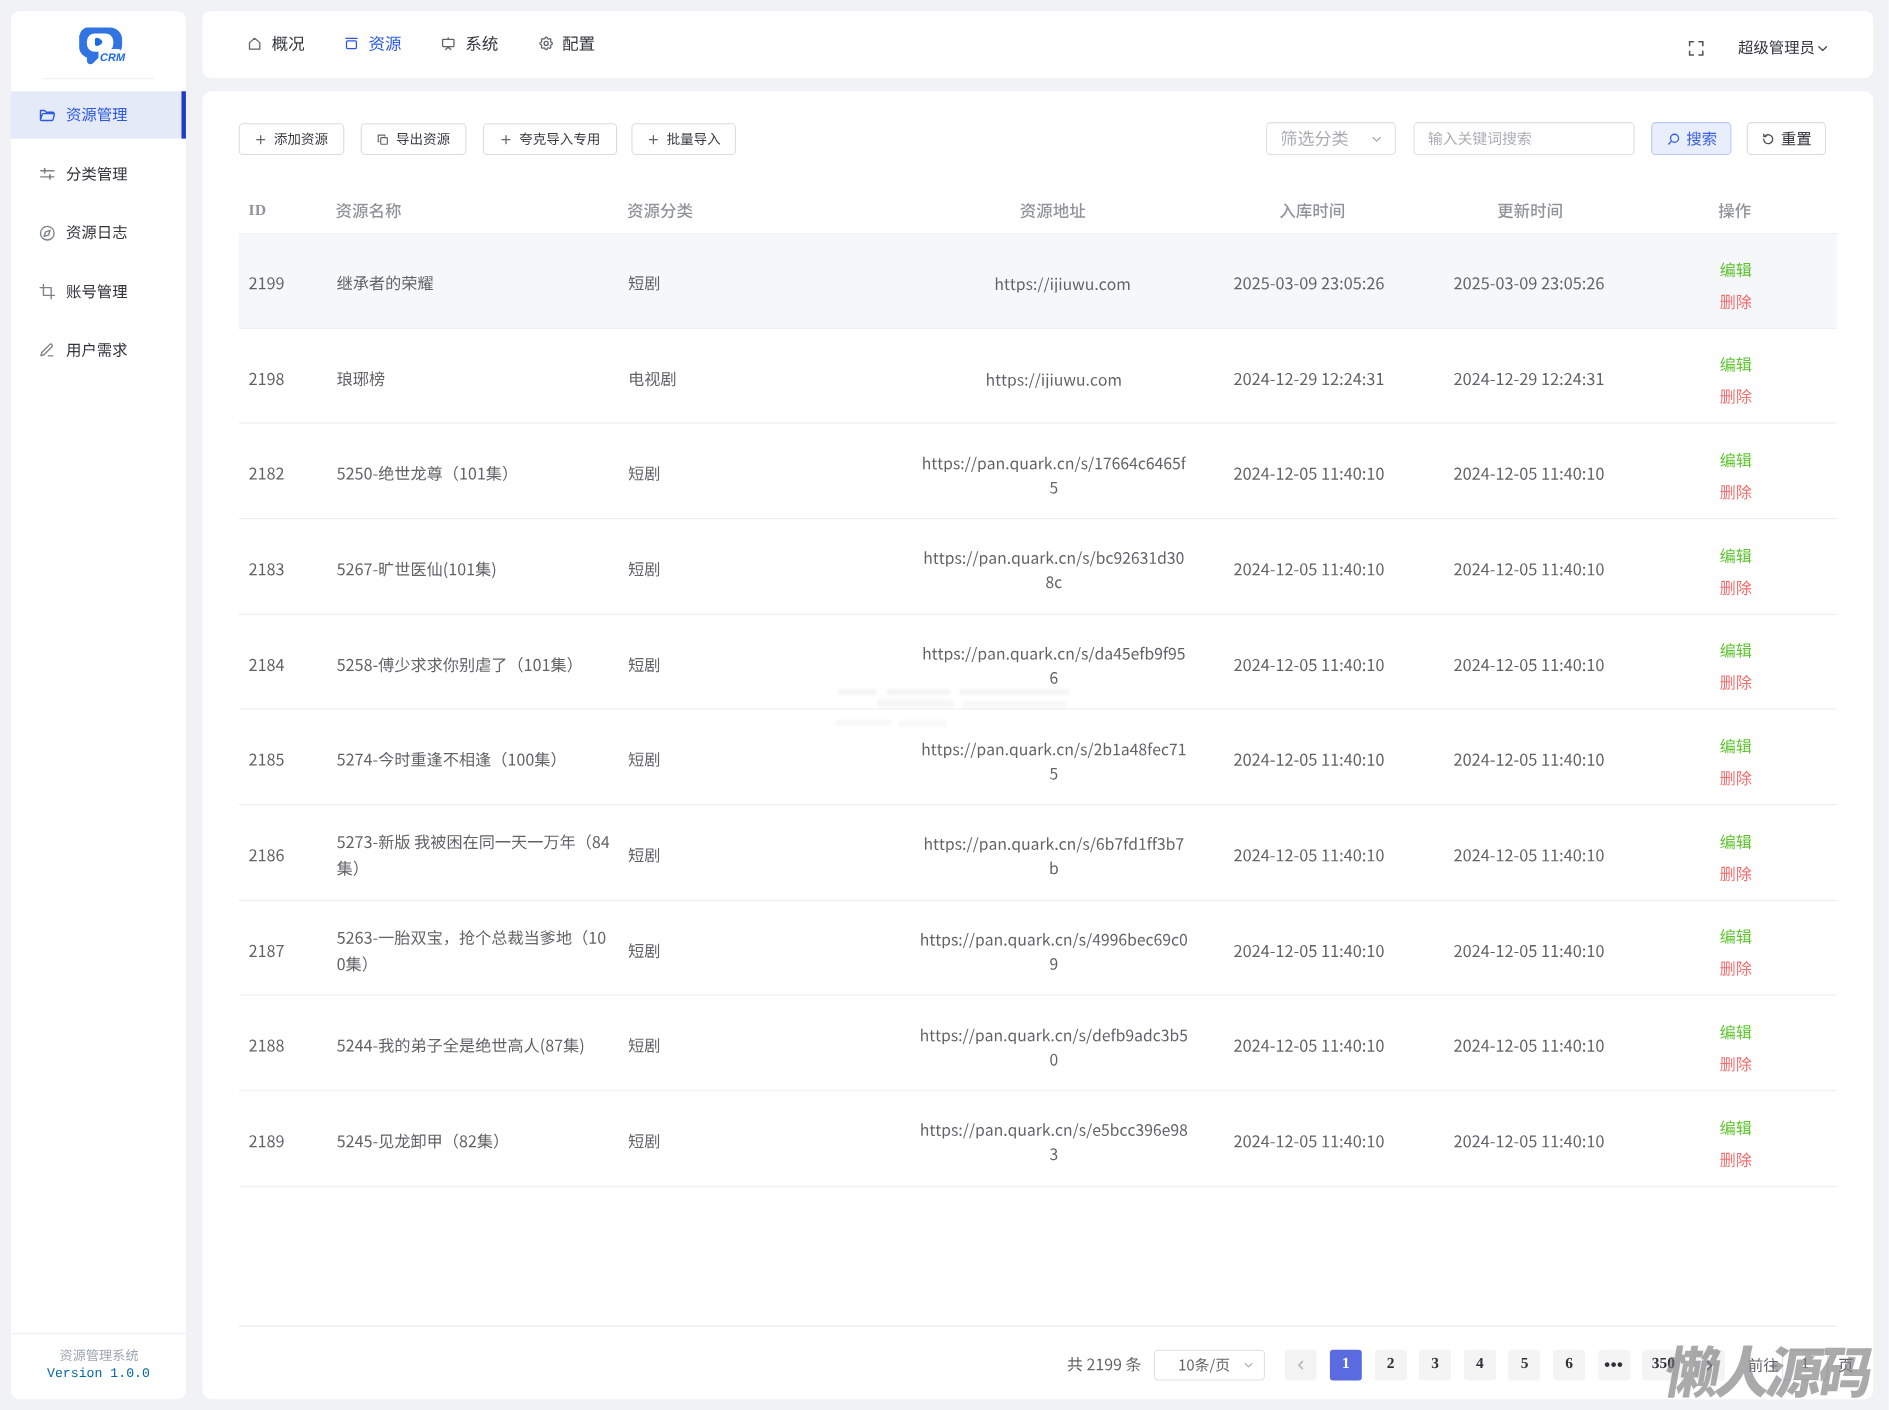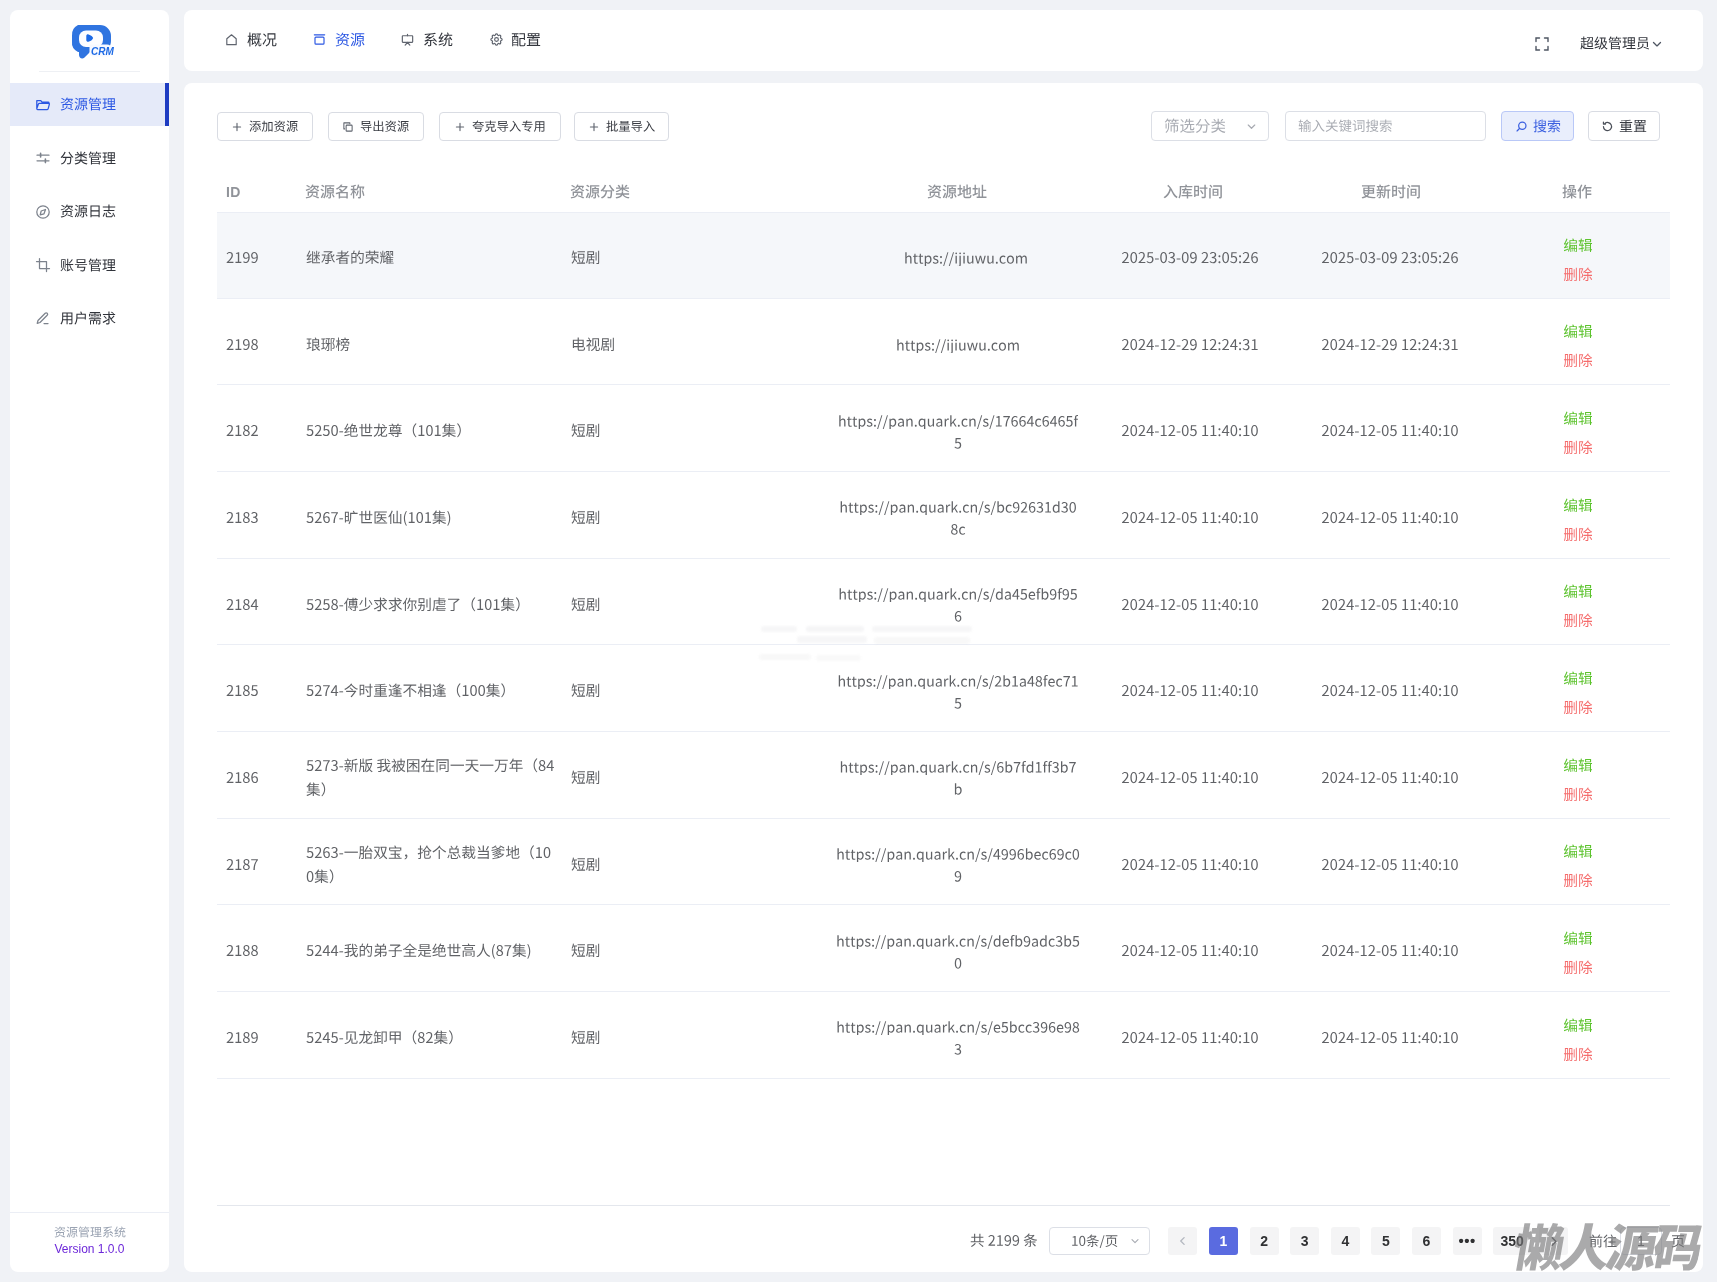--- a/index.html
+++ b/index.html
@@ -1,19 +1,19 @@
 <!DOCTYPE html>
 <html><head><meta charset="utf-8"><style>
 *{margin:0;padding:0;box-sizing:border-box}
 html,body{width:1717px;height:1282px}
 body{background:#f0f2f6;font-family:'Liberation Sans',sans-serif;position:relative;overflow:hidden}
 .a{position:absolute}
 .fx{display:flex;align-items:center}
 .fxc{display:flex;align-items:center;justify-content:center}
-.lat{font-family:Liberation Sans, sans-serif}
+.lat{font-family:Liberation Serif, serif}
 svg{display:block}
 .fx svg,.fxc svg{display:inline-block;flex:none}
 </style></head><body>
 <svg width="0" height="0" style="position:absolute">
     <defs>
       <path id="g0" d="M85 752C158 725 249 678 294 643L334 701C287 736 195 779 123 804ZM49 495 71 426C151 453 254 486 351 519L339 585C231 550 123 516 49 495ZM182 372V93H256V302H752V100H830V372ZM473 273C444 107 367 19 50 -20C62 -36 78 -64 83 -82C421 -34 513 73 547 273ZM516 75C641 34 807 -32 891 -76L935 -14C848 30 681 92 557 130ZM484 836C458 766 407 682 325 621C342 612 366 590 378 574C421 609 455 648 484 689H602C571 584 505 492 326 444C340 432 359 407 366 390C504 431 584 497 632 578C695 493 792 428 904 397C914 416 934 442 949 456C825 483 716 550 661 636C667 653 673 671 678 689H827C812 656 795 623 781 600L846 581C871 620 901 681 927 736L872 751L860 747H519C534 773 546 800 556 826Z"></path>
       <path id="g1" d="M537 407H843V319H537ZM537 549H843V463H537ZM505 205C475 138 431 68 385 19C402 9 431 -9 445 -20C489 32 539 113 572 186ZM788 188C828 124 876 40 898 -10L967 21C943 69 893 152 853 213ZM87 777C142 742 217 693 254 662L299 722C260 751 185 797 131 829ZM38 507C94 476 169 428 207 400L251 460C212 488 136 531 81 560ZM59 -24 126 -66C174 28 230 152 271 258L211 300C166 186 103 54 59 -24ZM338 791V517C338 352 327 125 214 -36C231 -44 263 -63 276 -76C395 92 411 342 411 517V723H951V791ZM650 709C644 680 632 639 621 607H469V261H649V0C649 -11 645 -15 633 -16C620 -16 576 -16 529 -15C538 -34 547 -61 550 -79C616 -80 660 -80 687 -69C714 -58 721 -39 721 -2V261H913V607H694C707 633 720 663 733 692Z"></path>
       <path id="g2" d="M211 438V-81H287V-47H771V-79H845V168H287V237H792V438ZM771 12H287V109H771ZM440 623C451 603 462 580 471 559H101V394H174V500H839V394H915V559H548C539 584 522 614 507 637ZM287 380H719V294H287ZM167 844C142 757 98 672 43 616C62 607 93 590 108 580C137 613 164 656 189 703H258C280 666 302 621 311 592L375 614C367 638 350 672 331 703H484V758H214C224 782 233 806 240 830ZM590 842C572 769 537 699 492 651C510 642 541 626 554 616C575 640 595 669 612 702H683C713 665 742 618 755 589L816 616C805 640 784 672 761 702H940V758H638C648 781 656 805 663 829Z"></path>
       <path id="g3" d="M476 540H629V411H476ZM694 540H847V411H694ZM476 728H629V601H476ZM694 728H847V601H694ZM318 22V-47H967V22H700V160H933V228H700V346H919V794H407V346H623V228H395V160H623V22ZM35 100 54 24C142 53 257 92 365 128L352 201L242 164V413H343V483H242V702H358V772H46V702H170V483H56V413H170V141C119 125 73 111 35 100Z"></path>
       <path id="g4" d="M673 822 604 794C675 646 795 483 900 393C915 413 942 441 961 456C857 534 735 687 673 822ZM324 820C266 667 164 528 44 442C62 428 95 399 108 384C135 406 161 430 187 457V388H380C357 218 302 59 65 -19C82 -35 102 -64 111 -83C366 9 432 190 459 388H731C720 138 705 40 680 14C670 4 658 2 637 2C614 2 552 2 487 8C501 -13 510 -45 512 -67C575 -71 636 -72 670 -69C704 -66 727 -59 748 -34C783 5 796 119 811 426C812 436 812 462 812 462H192C277 553 352 670 404 798Z"></path>
@@ -285,21 +285,21 @@
         <use href="#g0" x="0"></use>
         <use href="#g1" x="1000"></use>
         <use href="#g2" x="2000"></use>
         <use href="#g3" x="3000"></use>
         <use href="#g14" x="4000"></use>
         <use href="#g15" x="5000"></use>
       </g>
     </svg>
   </div>
 <div class="a fxc" style="left:89.5px;top:1242px;height:14px;transform:translateX(-50%);">
-    <span style="font-family:Liberation Sans, sans-serif;font-size:12px;color:#6d28d9">Version 1.0.0</span>
+    <span style="font-family:Liberation Mono, monospace;font-size:12px;color:#0369a1">Version 1.0.0</span>
   </div>
 <div class="a fx" style="left:224px;top:30.5px;height:18px;">
     <svg style="" width="15" height="15" viewBox="0 0 16 16" fill="none" stroke="#5f646e" stroke-width="1.25" stroke-linecap="round" stroke-linejoin="round">
       <path d="M3 7.2 8 3l5 4.2V13.5H3z"></path>
     </svg>
   </div>
 <div class="a fx" style="left:247px;top:30.5px;height:18px;">
     <svg style="" width="30.0" height="15.8" viewBox="0 0 30.0 15.8">
       <g fill="#32353c" transform="translate(0,13.20) scale(0.01500,-0.01500)">
         <use href="#g16" x="0"></use>

